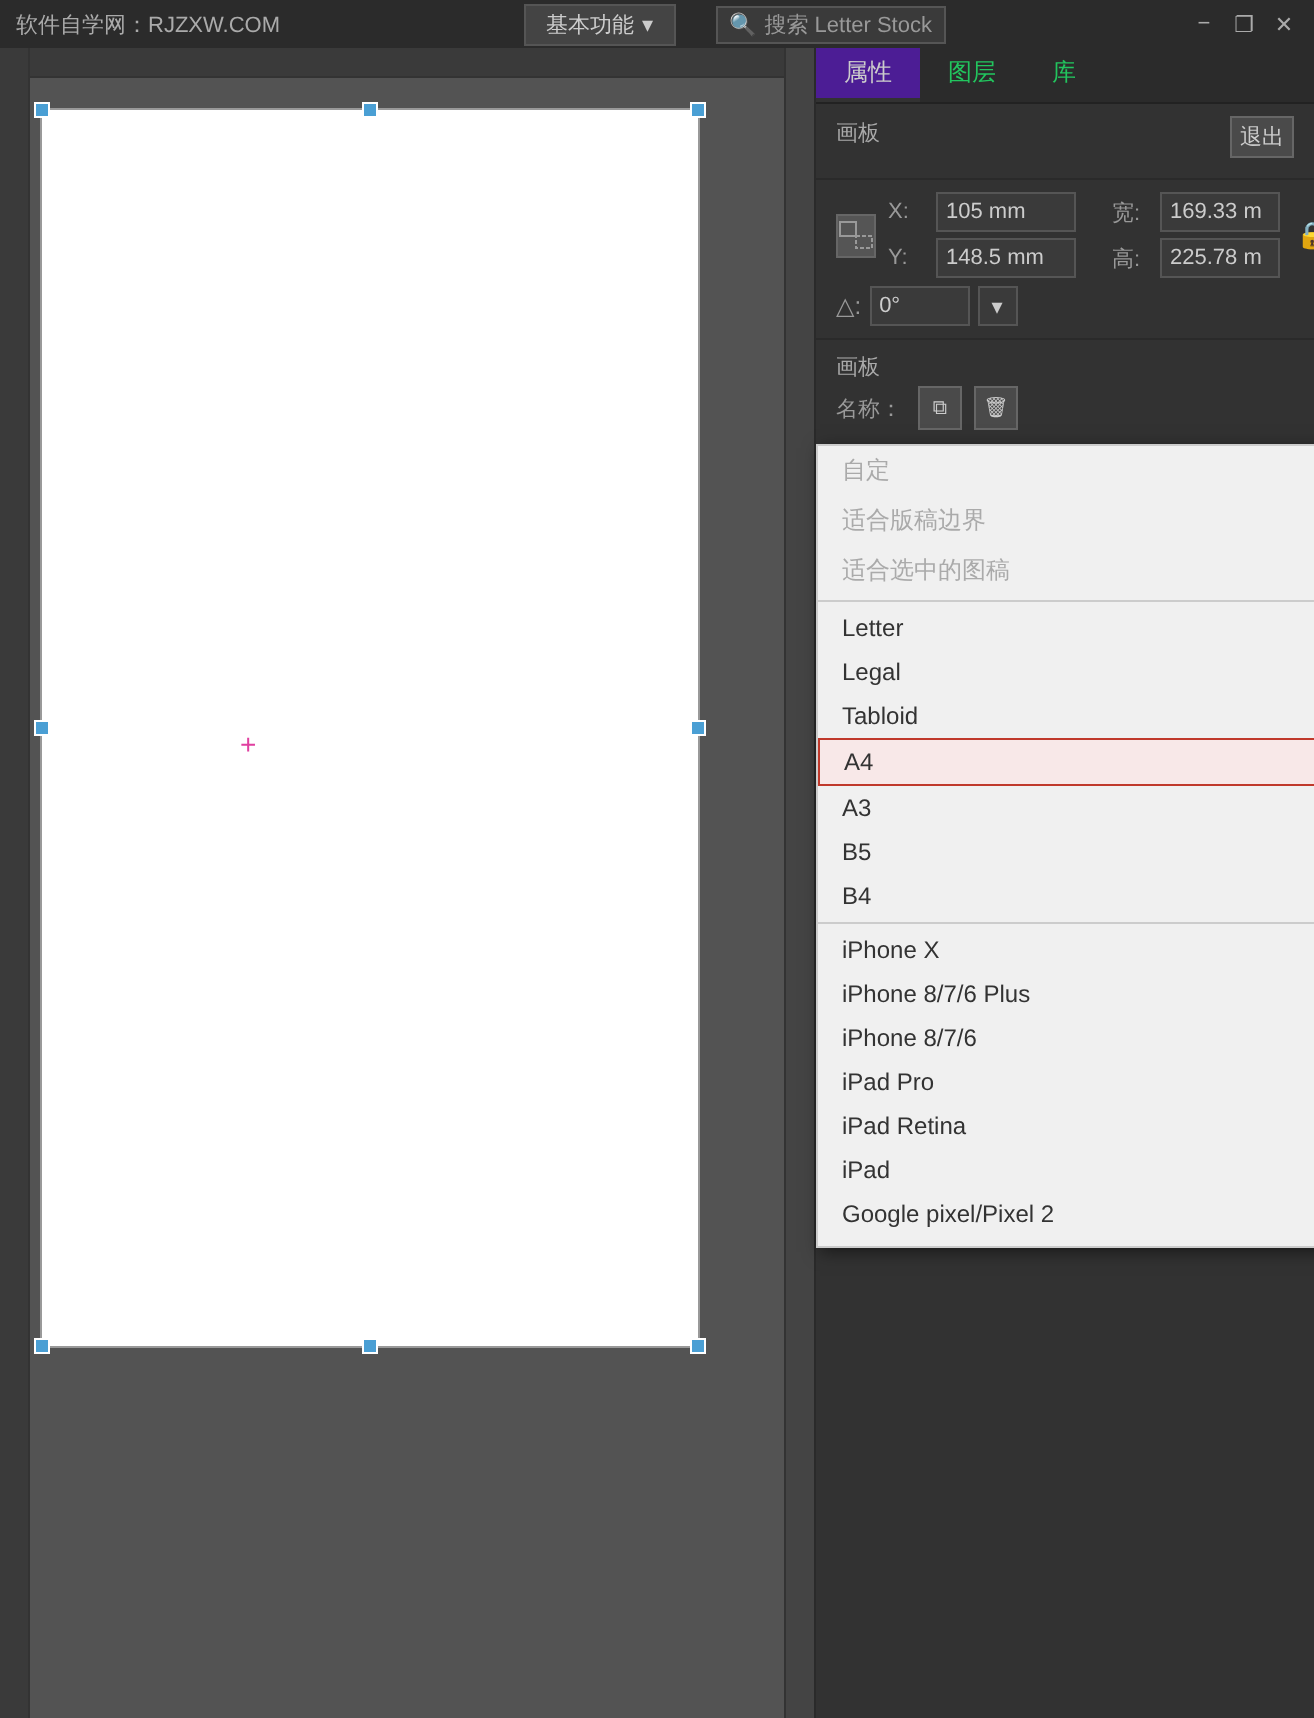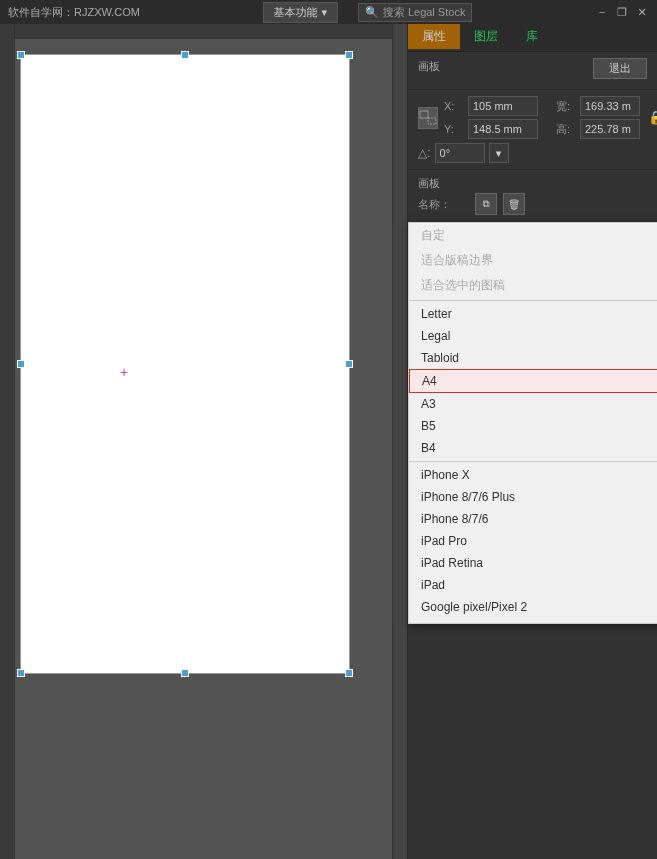--- a/index.html
+++ b/index.html
@@ -144,21 +144,21 @@
     }
     .panel-tab {
       padding: 4px 14px;
       font-size: 12px;
       color: #22c55e;
       cursor: pointer;
       border-bottom: 2px solid transparent;
     }
     .panel-tab.active {
       color: #ccc;
-      background: #a16207;
+      background: #4c1d95;
       border-bottom: 2px solid #323232;
     }
 
     
     .prop-section {
       padding: 6px 10px;
       border-bottom: 1px solid #2a2a2a;
     }
     .prop-section-title {
       color: #aaa;
@@ -188,21 +188,21 @@
     .prop-unit {
       color: #888;
       font-size: 11px;
     }
 
     .exit-btn {
       background: #4a4a4a;
       border: 1px solid #666;
       color: #ccc;
       font-size: 11px;
-      padding: 2px 15px;
+      padding: 2px 4px;
       cursor: pointer;
       margin-left: auto;
     }
 
     .canvas-icon {
       width: 28px;
       height: 22px;
       background: #555;
       border: 1px solid #666;
       display: flex;
@@ -409,21 +409,21 @@
 
 <div class="top-bar">
   <span class="top-bar-left">软件自学网：RJZXW.COM</span>
   <div class="top-bar-center">
     <button class="function-btn">
       <span>基本功能</span>
       <span>▾</span>
     </button>
     <div class="search-area">
       <span>🔍</span>
-      <span>搜索 Legal Stock</span>
+      <span>搜索 Letter Stock</span>
     </div>
   </div>
   <div class="top-bar-right">
     <span class="win-btn">−</span>
     <span class="win-btn">❐</span>
     <span class="win-btn">✕</span>
   </div>
 </div>
 
 <div class="main-layout">
@@ -496,21 +496,21 @@
         <input class="angle-input" type="text" value="0°" style="">
         <div class="angle-dropdown">▾</div>
       </div>
     </div>
 
     <div class="panel-name-section" style="position:relative;">
       <div style="margin-bottom:2px;">
         <span class="prop-section-title">画板</span>
       </div>
       <div class="panel-name-row">
-        <span class="prop-label" style="width:auto;margin-right:18px;font-family:Liberation Mono, monospace;">名称：</span>
+        <span class="prop-label" style="width:auto;margin-right:2px;font-family:Liberation Mono, monospace;">名称：</span>
         <div class="name-icon-btn">⧉</div>
         <div class="name-icon-btn">🗑</div>
       </div>
       <div class="preset-row">
         <span class="preset-label">预设：</span>
 
         <div class="preset-select-btn">
           <span>640 × 480 (VGA)</span>
           <span>▾</span>
         </div>

